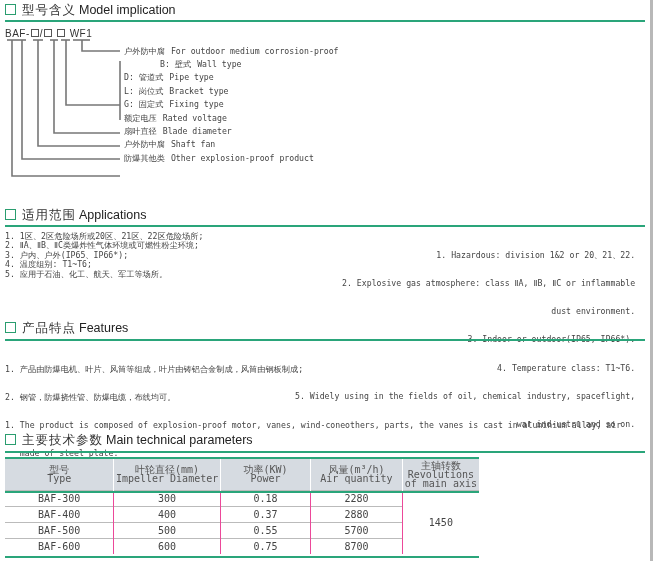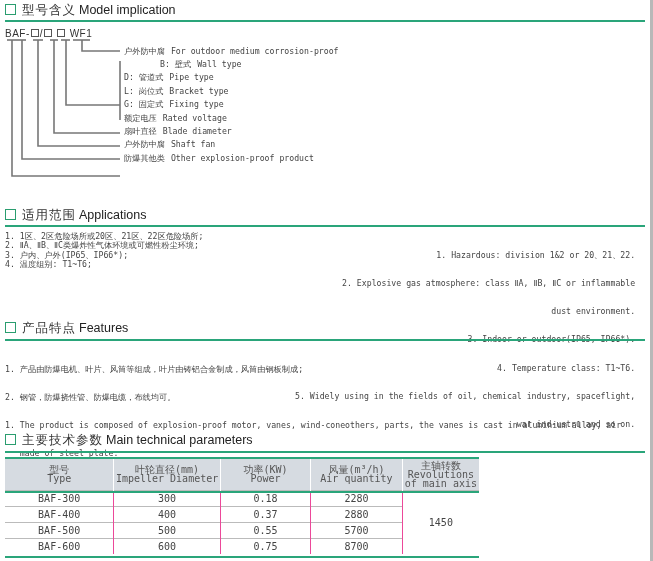--- a/index.html
+++ b/index.html
@@ -84,20 +84,21 @@
 <div class="sec-head" style="top:207px;">
   <span class="box"></span><span class="cn">适用范围</span><span>Applications</span>
 </div>
 <div class="rule" style="top:225px;"></div>
 
 <div class="txt" style="left:5px; top:232px;">
   <div>1. 1区、2区危险场所或20区、21区、22区危险场所;</div>
   <div>2. ⅡA、ⅡB、ⅡC类爆炸性气体环境或可燃性粉尘环境;</div>
   <div>3. 户内、户外(IP65、IP66*);</div>
   <div>4. 温度组别: T1~T6;</div>
+  <div>5. 应用于石油、化工、航天、军工等场所。</div>
 </div>
 <div class="txt" style="left:295px; top:232px; white-space:pre;text-align:right;">
   <div>1. Hazardous: division 1&amp;2 or 20、21、22.</div>
   <div>2. Explosive gas atmosphere: class ⅡA, ⅡB, ⅡC or inflammable</div>
   <div>   dust environment.</div>
   <div>3. Indoor or outdoor(IP65, IP66*).</div>
   <div>4. Temperature class: T1~T6.</div>
   <div>5. Widely using in the fields of oil, chemical industry, spaceflight,</div>
   <div>   war ind-ustru and so on.</div>
 </div>

